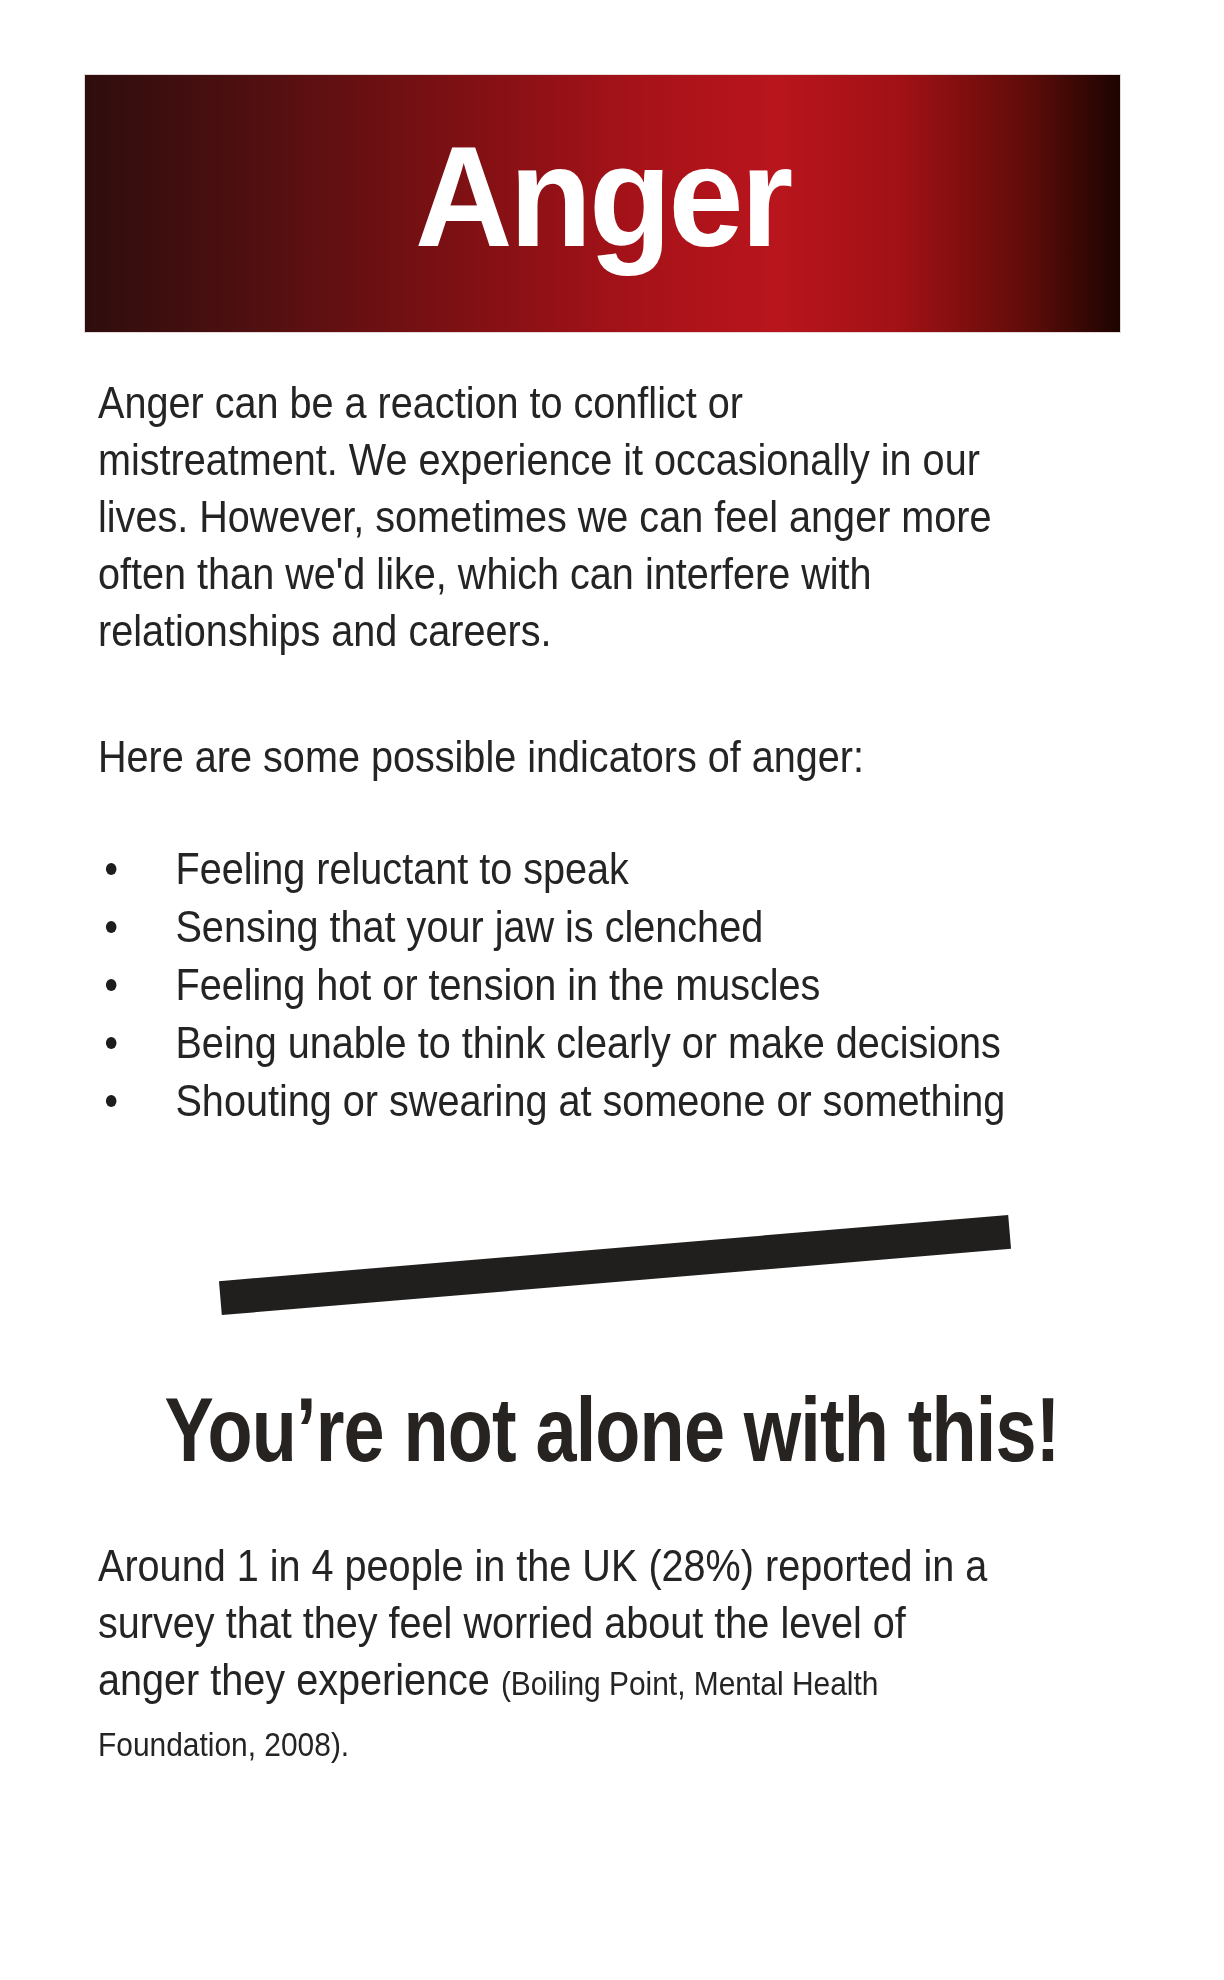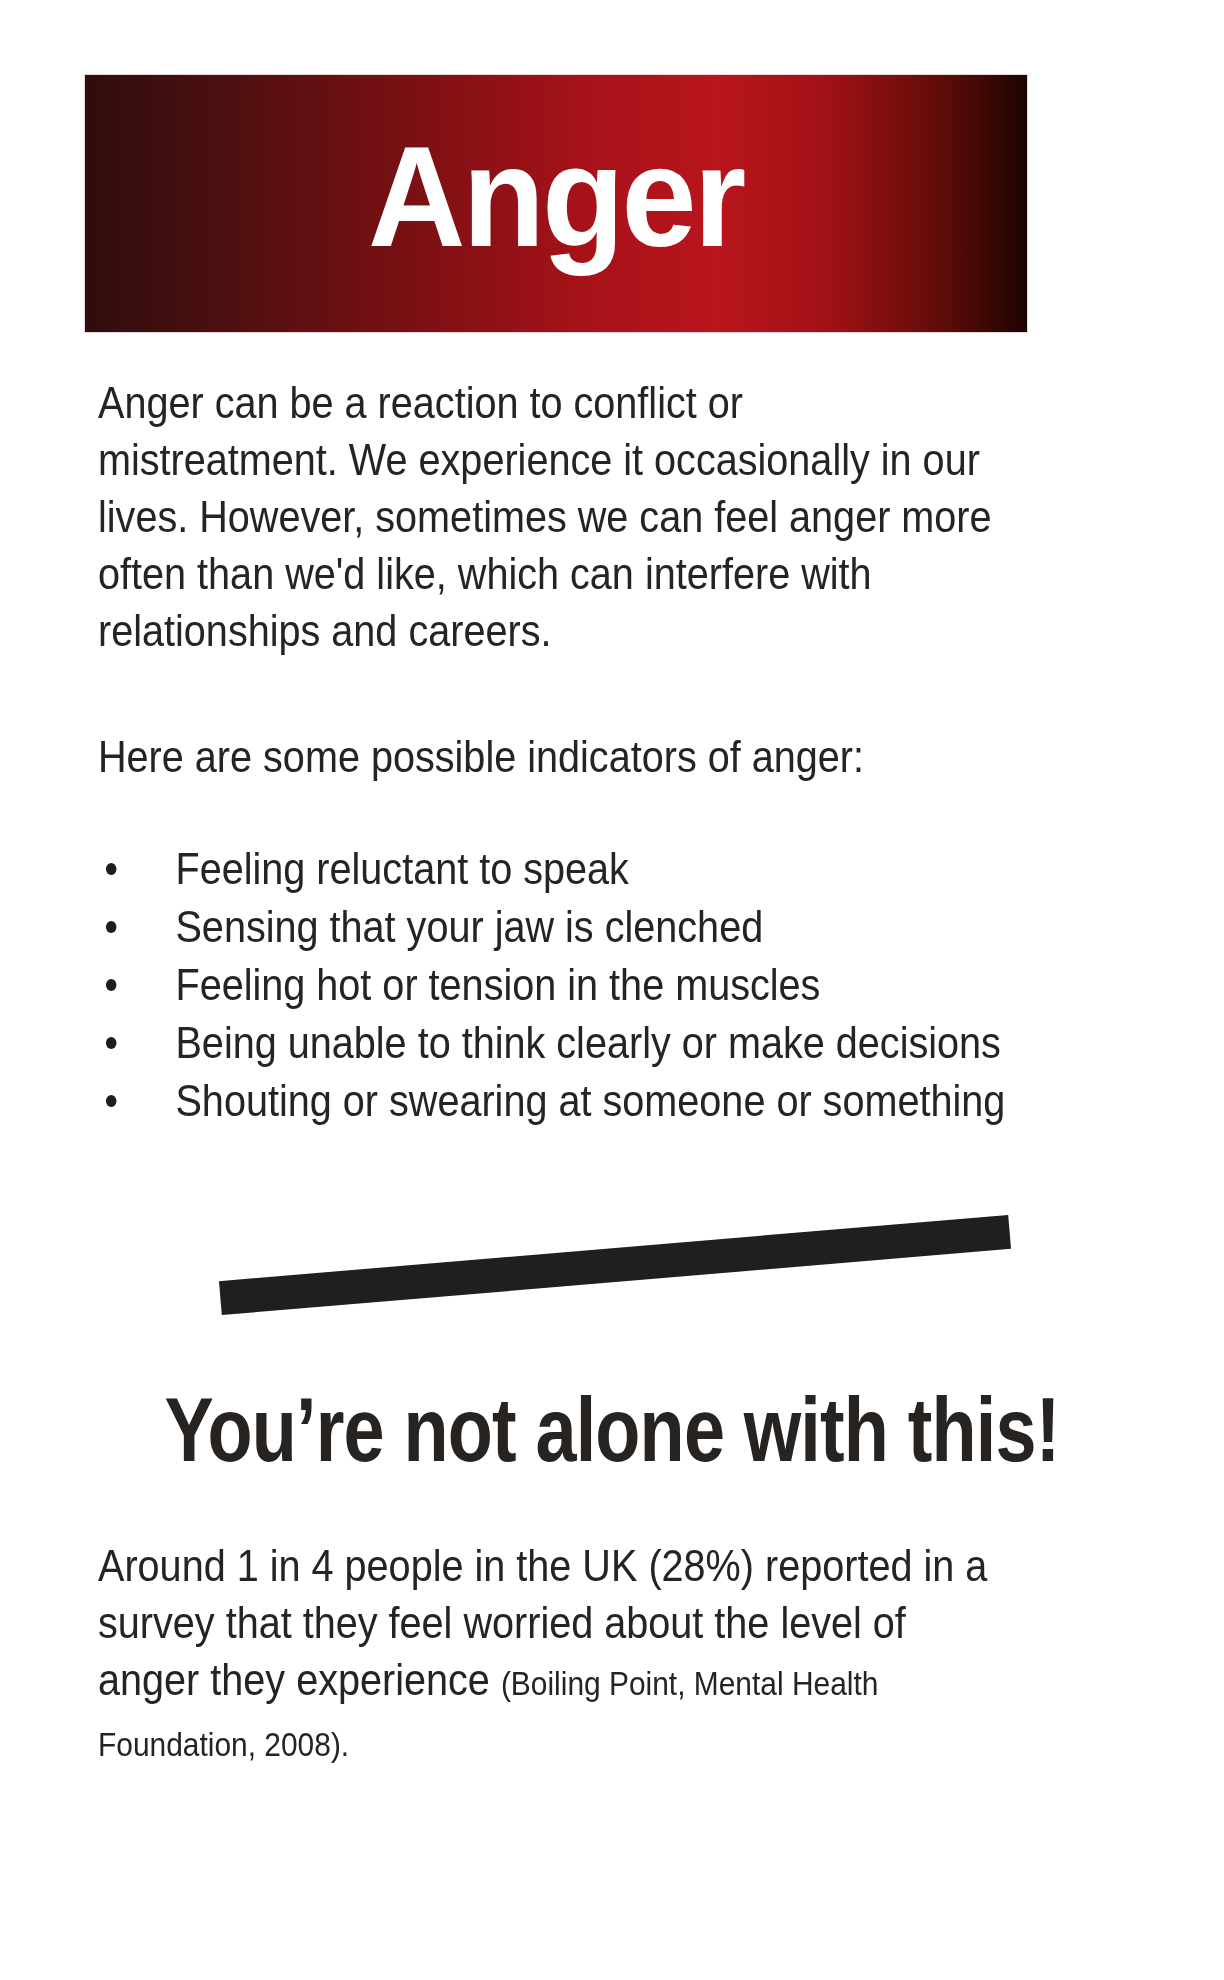--- a/index.html
+++ b/index.html
@@ -9,21 +9,21 @@
     height: 1980px;
     background: #ffffff;
     overflow: hidden;
     font-family: "Liberation Sans", sans-serif;
     color: #242424;
   }
   .banner {
     position: absolute;
     left: 85px;
     top: 75px;
-    width: 942px;
+    width: 1035px;
     height: 257px;
     display: flex;
     align-items: center;
     justify-content: center;
     background: linear-gradient(to right,
       #2f0d0d 0%,
       #4b0f10 14%,
       #791013 34%,
       #a81219 54%,
       #b9151d 67%,

